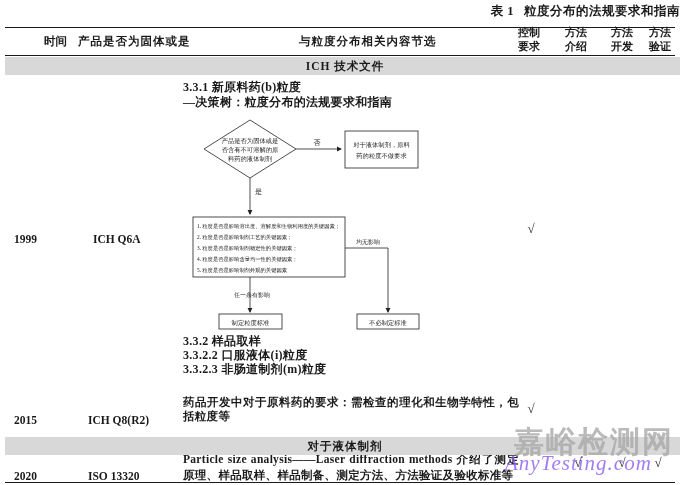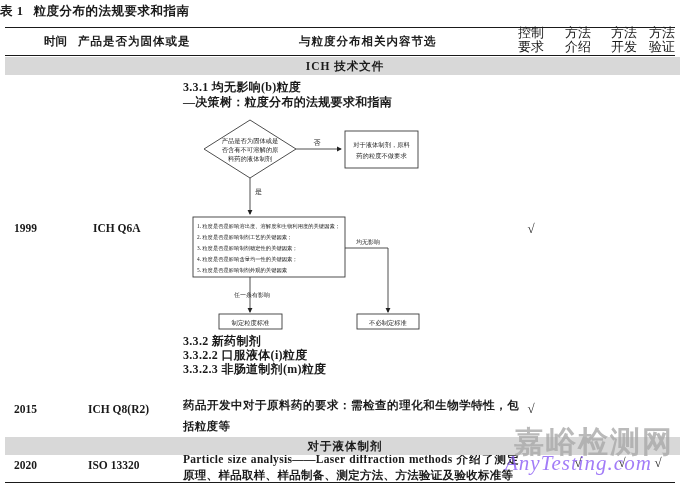--- a/index.html
+++ b/index.html
@@ -1,30 +1,30 @@
 <!DOCTYPE html>
 <html><head>
 <meta charset="utf-8">
 <style>
   html,body{margin:0;padding:0;}
   body{
     width:680px;height:485px;background:#ffffff;position:relative;overflow:hidden;
     font-family:"Liberation Serif","DejaVu Serif",serif;color:#1a1a1a;
   }
   .abs{position:absolute;}
-  .title{top:3px;left:0;width:680px;text-align:left;font-size:12.5px;font-weight:bold;letter-spacing:0.5px;}
+  .title{top:3px;left:0;width:680px;text-align:right;font-size:12.5px;font-weight:bold;letter-spacing:0.5px;}
   .title .gap{display:inline-block;width:10px;}
   .rule{left:5px;width:670px;height:0;border-top:1.6px solid #1a1a1a;}
   .hcell{font-size:11.5px;font-weight:bold;white-space:nowrap;padding-left:16px;}
-  .hcell2{font-size:13px;font-weight:normal;line-height:13.5px;text-align:left;width:26px;white-space:nowrap;}
+  .hcell2{font-size:11px;font-weight:bold;line-height:13.5px;text-align:left;width:26px;white-space:nowrap;}
   .band{left:5px;width:680px;height:18px;background:#d8d8d8;text-align:center;
         font-size:11.5px;font-weight:bold;line-height:18px;letter-spacing:1px;z-index:1;}
-  .cellv{font-size:11.5px;font-weight:bold;white-space:nowrap;}
+  .cellv{font-size:11.5px;font-weight:bold;white-space:nowrap;margin-top:11px;}
   .check{font-size:13px;font-weight:normal;color:#2a2a2a;z-index:6;width:16px;text-align:center;}
-  .ctext{width:336px;font-size:11.5px;font-weight:bold;line-height:21px;letter-spacing:0.3px;text-align:justify;}
+  .ctext{width:336px;font-size:11.5px;font-weight:bold;line-height:14px;letter-spacing:0.3px;text-align:justify;}
   .hline{font-size:12px;font-weight:bold;white-space:nowrap;letter-spacing:0.3px;}
   svg .shape{fill:#ffffff;stroke:#3a3a3a;stroke-width:0.9;}
   svg .ln{stroke:#3a3a3a;stroke-width:0.9;fill:none;}
   svg text{font-family:"Liberation Serif","DejaVu Serif",serif;fill:#1a1a1a;}
   .mid{text-anchor:middle;}
   .t65{font-size:6.3px;}
   .t7{font-size:7px;}
   .t6{font-size:6px;}
   .t52{font-size:5.3px;}
   .wm-cn{font-size:30px;font-weight:bold;color:#a9a9a9;opacity:0.8;letter-spacing:2px;z-index:5;white-space:nowrap;}
@@ -60,21 +60,21 @@
 </div>
 
 <div class="abs rule" style="top:55px"></div>
 
 <div class="abs band" style="top:57px">ICH 技术文件</div>
 
 <div class="abs cellv" style="left:14px;top:222px">1999</div>
 <div class="abs cellv" style="left:93px;top:222px">ICH Q6A</div>
 <div class="abs check" style="left:523px;top:221px">√</div>
 
-<div class="abs hline" style="left:183px;top:79px">3.3.1  均无影响(b)粒度</div>
+<div class="abs hline" style="left:183px;top:79px">3.3.1  新原料药(b)粒度</div>
 <div class="abs hline" style="left:183px;top:94px">—决策树：粒度分布的法规要求和指南</div>
 
 <svg class="abs" style="left:180px;top:112px" width="250" height="220" viewBox="0 0 250 220">
   <defs>
     <marker id="ah" markerWidth="7" markerHeight="7" refX="5" refY="3" orient="auto">
       <path d="M0,0 L6,3 L0,6 Z" fill="#222"></path>
     </marker>
   </defs>
 
   <polygon class="shape" points="70,8 116,37 70,66 24,37"></polygon>
@@ -105,21 +105,21 @@
   <rect class="shape" x="39" y="202" width="63" height="15"></rect>
   <text class="t65 mid" x="70.5" y="212.5">制定粒度标准</text>
 
   <polyline class="ln" points="165,136 208,136 208,200" marker-end="url(#ah)"></polyline>
   <text class="t6" x="176" y="132">均无影响</text>
 
   <rect class="shape" x="177" y="202" width="62" height="15"></rect>
   <text class="t65 mid" x="208" y="212.5">不必制定标准</text>
 </svg>
 
-<div class="abs hline" style="left:183px;top:333px">3.3.2  新药制剂</div>
+<div class="abs hline" style="left:183px;top:333px">3.3.2  样品取样</div>
 <div class="abs hline" style="left:183px;top:347px">3.3.2.2  口服液体(i)粒度</div>
 <div class="abs hline" style="left:183px;top:361px">3.3.2.3  非肠道制剂(m)粒度</div>
 
 <div class="abs cellv" style="left:14px;top:403px">2015</div>
 <div class="abs cellv" style="left:88px;top:403px">ICH Q8(R2)</div>
 <div class="abs ctext" style="left:183px;top:395px">药品开发中对于原料药的要求：需检查的理化和生物学特性，包括粒度等</div>
 <div class="abs check" style="left:523px;top:401px">√</div>
 
 <div class="abs band" style="top:437px">对于液体制剂</div>
 

